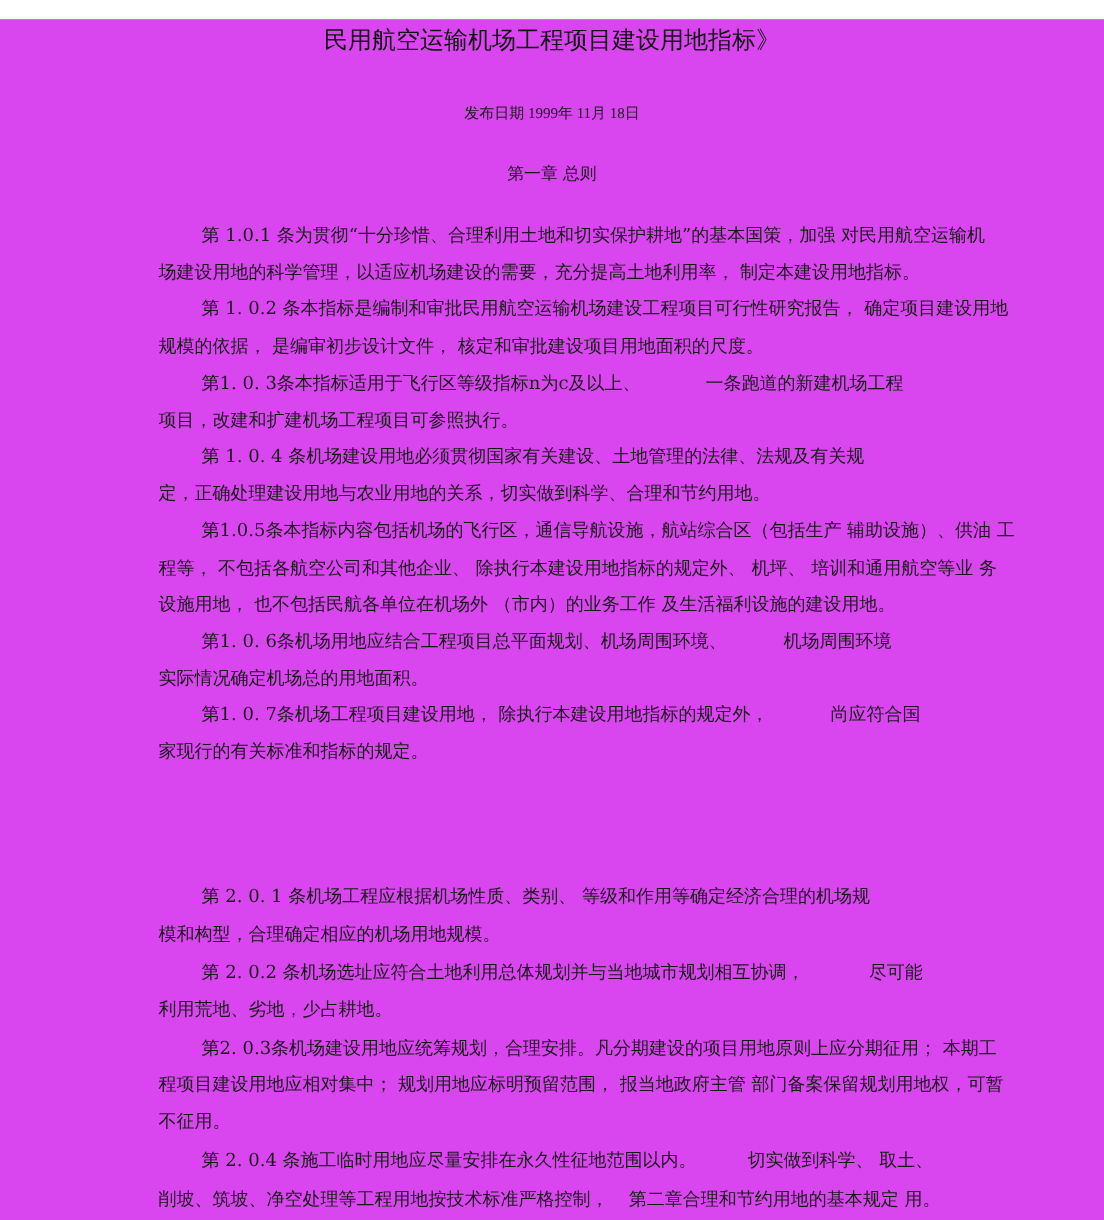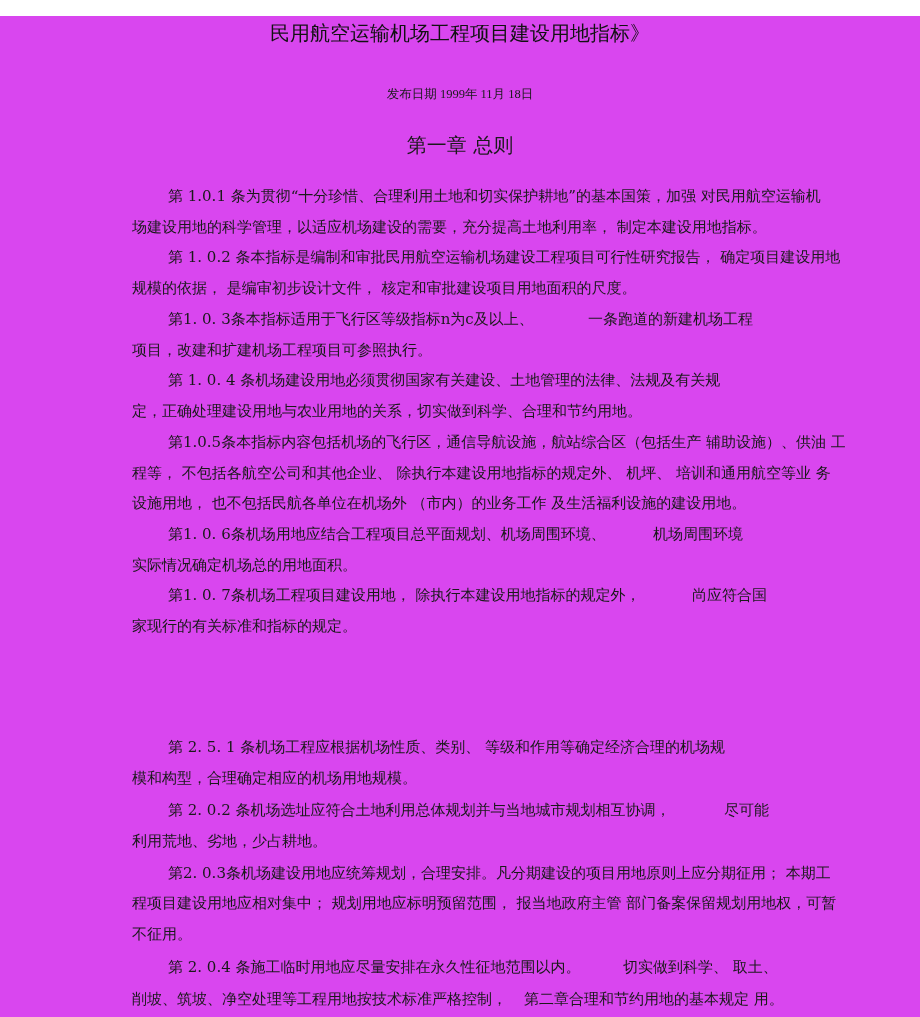--- a/index.html
+++ b/index.html
@@ -4,21 +4,21 @@
   <style>
     html, body { margin: 0; padding: 0; background: #ffffff; }
     body { width: 920px; height: 1017px; position: relative; overflow: hidden;
       font-family: "DejaVu Serif", "Liberation Serif", serif; color: #1a1a1a; }
     .page { position: absolute; left: 0; top: 16px; width: 920px; height: 1017px; background: #d946ef; }
     .title { position: absolute; left: 0; width: 920px; top: 2px; text-align: center;
       font-family: "DejaVu Sans", "Liberation Sans", sans-serif; font-size: 20px; line-height: 30px; color: #111; }
     .pubdate { position: absolute; left: 0; width: 920px; top: 68px; text-align: center;
       font-family: Liberation Serif, serif; font-size: 12.5px; line-height: 20px; }
     .chapter { position: absolute; left: 0; width: 920px; text-align: center;
-      font-family: "DejaVu Sans", "Liberation Sans", sans-serif; font-size: 20px; line-height: 22px; }
+      font-family: "DejaVu Sans", "Liberation Sans", sans-serif; font-size: 14px; line-height: 22px; }
     .line { position: absolute; font-size: 15px; line-height: 20px; white-space: nowrap; }
   </style>
 </head>
 <body>
 
 <div class="page">
 
   <div class="title">民用航空运输机场工程项目建设用地指标》</div>
   <div class="pubdate">发布日期  1999年  11月  18日</div>
 
@@ -58,21 +58,21 @@
   </div>
 
   <div>
     <div class="line" style="left:168px; top:569px">第1. 0. 7条机场工程项目建设用地，  除执行本建设用地指标的规定外，</div>
     <div class="line" style="left:692px; top:569px">尚应符合国</div>
     <div class="line" style="left:132px; top:600px">家现行的有关标准和指标的规定。</div>
   </div>
 
 
   <div>
-    <div class="line" style="left:168px; top:721px">第  2.    5. 1 条机场工程应根据机场性质、类别、  等级和作用等确定经济合理的机场规</div>
+    <div class="line" style="left:168px; top:721px">第  2.    0. 1 条机场工程应根据机场性质、类别、  等级和作用等确定经济合理的机场规</div>
     <div class="line" style="left:132px; top:752px">模和构型，合理确定相应的机场用地规模。</div>
   </div>
 
   <div>
     <div class="line" style="left:168px; top:784px">第  2. 0.2 条机场选址应符合土地利用总体规划并与当地城市规划相互协调，</div>
     <div class="line" style="left:724px; top:784px">尽可能</div>
     <div class="line" style="left:132px; top:815px">利用荒地、劣地，少占耕地。</div>
   </div>
 
   <div>

